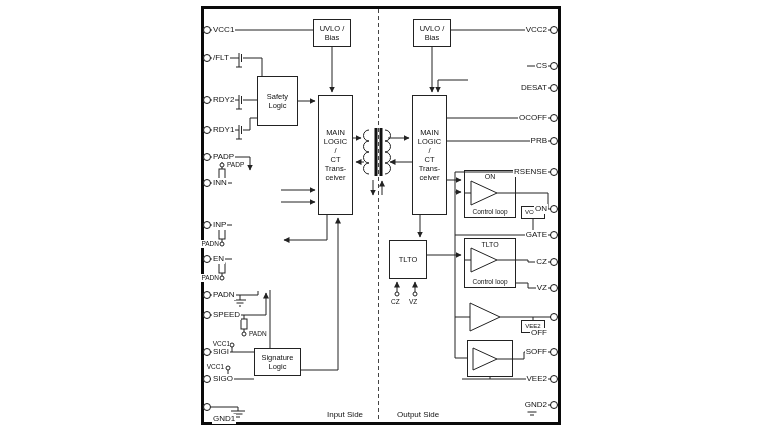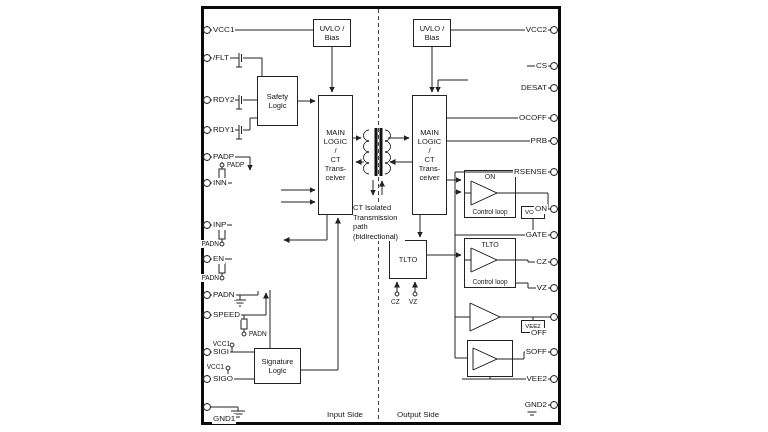--- a/index.html
+++ b/index.html
@@ -191,41 +191,37 @@
 /
 CT
 Trans-
 ceiver</div>
   <div class="blk" style="left:412px;top:95px;width:35px;height:120px">MAIN
 LOGIC
 /
 CT
 Trans-
 ceiver</div>
-  <div class="blk" style="left:254px;top:348px;width:47px;height:36px">Signature
+  <div class="blk" style="left:254px;top:348px;width:47px;height:28px">Signature
 Logic</div>
   <div class="blk" style="left:389px;top:240px;width:38px;height:39px">TLTO</div>
 
   <div class="blk clear" style="left:464px;top:170px;width:52px;height:48px">
     <div class="loop-title">ON</div>
     <div class="loop-cap">Control loop</div>
   </div>
   <div class="blk clear" style="left:464px;top:238px;width:52px;height:50px">
     <div class="loop-title">TLTO</div>
     <div class="loop-cap">Control loop</div>
   </div>
   <div class="blk clear" style="left:467px;top:340px;width:46px;height:37px"></div>
 
   <div class="blk tiny" style="left:521px;top:206px;width:24px;height:13px">VCC2</div>
   <div class="blk tiny" style="left:521px;top:320px;width:24px;height:13px">VEE2</div>
 
-  <div class="note" style="left:353px;top:203px;width:52px">CT Isolated
-Transmission
-path
-(bidirectional)</div>
   <div class="side" style="left:327px;top:410px">Input Side</div>
   <div class="side" style="left:397px;top:410px">Output Side</div>
 
   <div class="tap" style="left:227px;top:161px">PADP</div>
   <div class="tap" style="right:549px;top:240px">PADN</div>
   <div class="tap" style="right:549px;top:274px">PADN</div>
   <div class="tap" style="left:249px;top:330px">PADN</div>
   <div class="tap" style="right:538px;top:340px">VCC1</div>
   <div class="tap" style="right:544px;top:363px">VCC1</div>
   <div class="tap" style="left:391px;top:298px">CZ</div>

